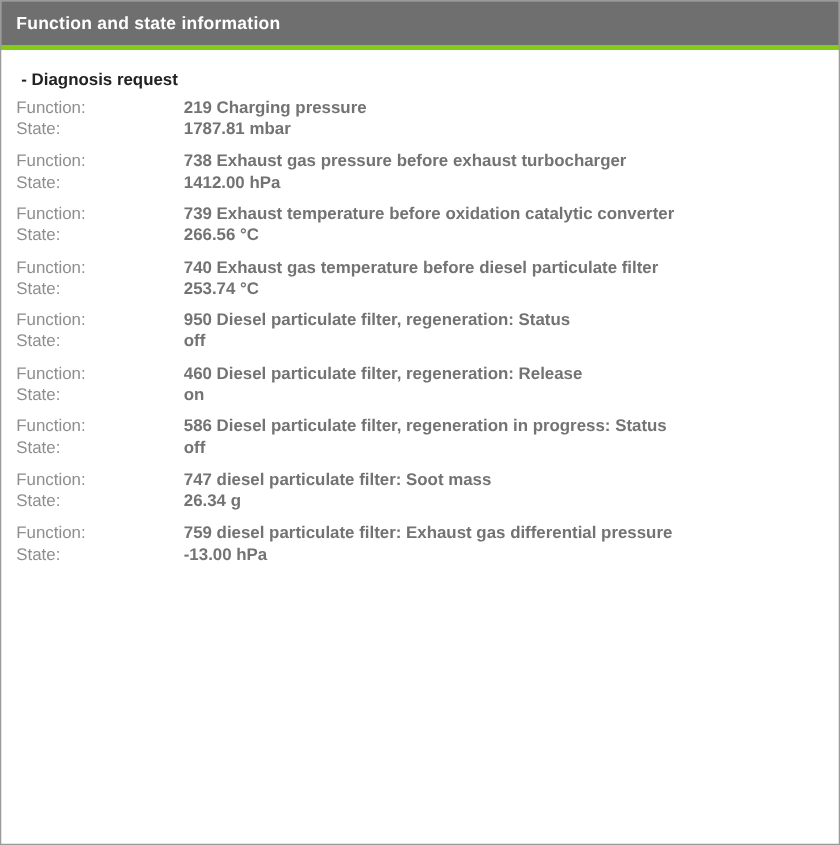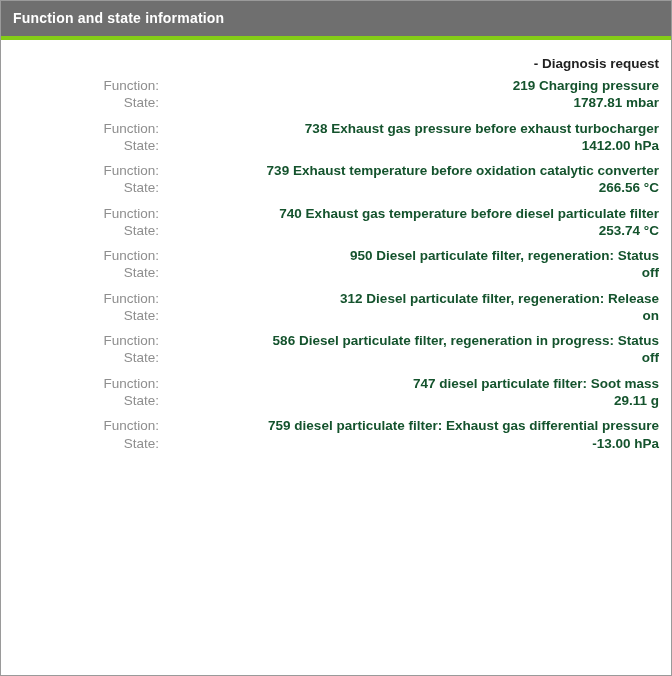--- a/index.html
+++ b/index.html
@@ -27,23 +27,22 @@
     background: #6f6f6f;
     color: #ffffff;
     font-size: 14px;
     font-weight: bold;
     padding: 9px 12px 10px 12px;
     letter-spacing: 0.2px;
     border-bottom: 4px solid #84cc16;
   }
   .content {
     flex: 1 1 auto;
-    padding: 0 12px 8px 24px;
+    padding: 0 12px 8px 12px;
     overflow: hidden;
-    text-align: right;
   }
   .section-head {
     font-size: 13.5px;
     font-weight: bold;
     color: #222222;
     padding: 16px 0 6px 4px;
   }
   table.items {
     border-collapse: collapse;
     width: 100%;
@@ -58,21 +57,21 @@
     font-size: 13.5px;
     color: #8e8e8e;
     font-weight: normal;
     padding-top: 4px;
     padding-bottom: 4px;
     padding-left: 2px;
     white-space: nowrap;
   }
   td.value {
     font-size: 13.5px;
-    color: #14532d;
+    color: #737373;
     font-weight: bold;
     padding-top: 4px;
     padding-bottom: 4px;
     padding-right: 6px;
   }
   tr.gap td {
     height: 8px;
     padding: 0;
     font-size: 0;
     line-height: 0;
@@ -152,21 +151,21 @@
           <td class="label">State:</td>
           <td class="value">off</td>
         </tr>
         <tr class="gap">
             <td></td>
             <td></td>
           </tr>
 
         <tr>
           <td class="label">Function:</td>
-          <td class="value">312 Diesel particulate filter, regeneration: Release</td>
+          <td class="value">460 Diesel particulate filter, regeneration: Release</td>
         </tr>
         <tr>
           <td class="label">State:</td>
           <td class="value">on</td>
         </tr>
         <tr class="gap">
             <td></td>
             <td></td>
           </tr>
 
@@ -182,21 +181,21 @@
             <td></td>
             <td></td>
           </tr>
 
         <tr>
           <td class="label">Function:</td>
           <td class="value">747 diesel particulate filter: Soot mass</td>
         </tr>
         <tr>
           <td class="label">State:</td>
-          <td class="value">29.11  g</td>
+          <td class="value">26.34  g</td>
         </tr>
         <tr class="gap">
             <td></td>
             <td></td>
           </tr>
 
         <tr>
           <td class="label">Function:</td>
           <td class="value">759 diesel particulate filter: Exhaust gas differential pressure</td>
         </tr>

